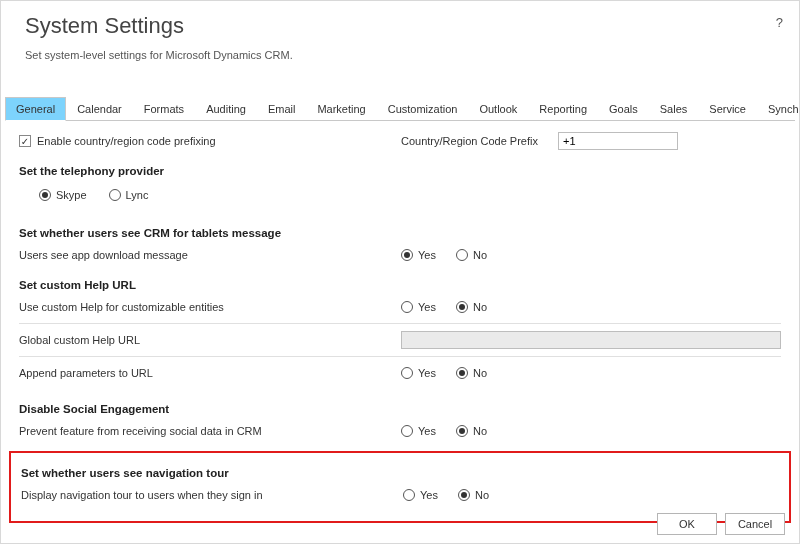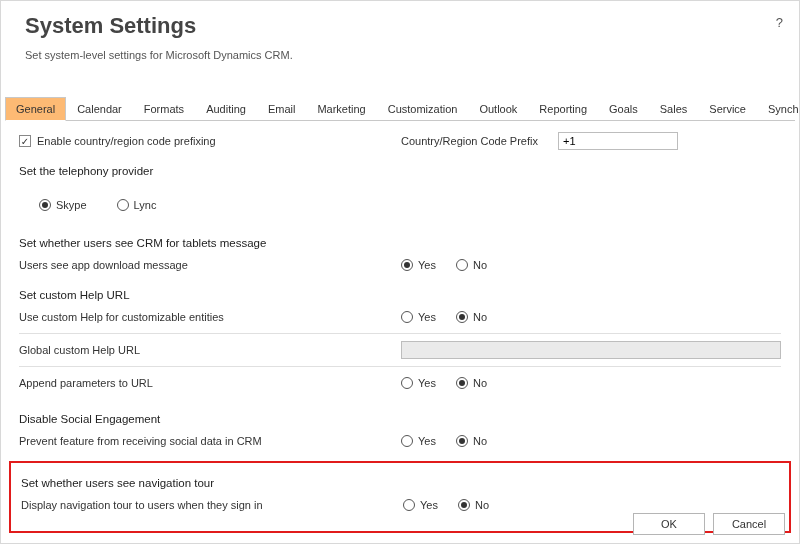--- a/index.html
+++ b/index.html
@@ -1,40 +1,40 @@
 <!DOCTYPE html>
 <html><head>
 <meta charset="utf-8">
 <style>
   * { box-sizing: border-box; margin: 0; padding: 0; font-family: "Segoe UI", Arial, sans-serif; }
   body { background: #fff; width: 800px; height: 544px; position: relative; border: 1px solid #d8d8d8; color: #333; font-size: 11px; }
   .header { padding: 12px 24px 8px 24px; position: relative; }
-  .title { font-size: 22px; font-weight: 700; color: #444; }
+  .title { font-size: 22px; font-weight: 400; color: #444; }
   .subtitle { font-size: 11px; color: #555; margin-top: 10px; }
   .help-icon { position: absolute; top: 14px; right: 16px; font-size: 13px; color: #555; cursor: pointer; }
   .tabbar { display: flex; margin: 28px 4px 0 4px; border-bottom: 1px solid #c8c8c8; font-size: 11px; color: #333; }
   .tab { padding: 5px 10px; cursor: pointer; border: 1px solid transparent; border-bottom: none; }
-  .tab.active { border: 1px solid #c8c8c8; border-bottom: 1px solid #fff; margin-bottom: -1px; background: #fdba74; }
+  .tab.active { border: 1px solid #c8c8c8; border-bottom: 1px solid #fff; margin-bottom: -1px; background: #7dd3fc; }
   .content { padding: 8px 18px 4px 18px; }
   .row { display: flex; align-items: center; min-height: 24px; }
-  .section-title { font-weight: normal; font-size: 11.5px; color: #222; margin-top: 12px; }
+  .section-title { font-weight: bold; font-size: 11.5px; color: #222; margin-top: 12px; }
   .section-desc { color: #555; font-size: 11px; margin-top: 3px; }
   .left-col { flex: 0 0 382px; }
   .right-col { flex: 1; display: flex; align-items: center; gap: 20px; }
   .radio { display: inline-flex; align-items: center; gap: 5px; cursor: pointer; }
   .radio .circle { width: 12px; height: 12px; border: 1px solid #555; border-radius: 50%; display: inline-flex; align-items: center; justify-content: center; }
   .radio .circle .dot { width: 6px; height: 6px; background: #333; border-radius: 50%; display: none; }
   .radio.selected .circle .dot { display: block; }
   .checkbox { display: inline-flex; align-items: center; gap: 6px; cursor: pointer; }
   .checkbox .box { width: 12px; height: 12px; border: 1px solid #888; display: inline-flex; align-items: center; justify-content: center; font-size: 10px; color: #333; }
   .input { border: 1px solid #bdbdbd; height: 18px; padding: 0 4px; font-size: 11px; background: #fff; }
   .input.disabled { background: #eaeaea; }
   .highlight { border: 2px solid #e11b1b; padding: 14px 10px; margin: 8px -10px 0 -10px; }
   .footer { position: absolute; bottom: 8px; right: 14px; display: flex; gap: 8px; }
-  .btn { width: 72px; height: 22px; border: 1px solid #b5b5b5; background: #fff; font-size: 11px; cursor: pointer; display: inline-flex; align-items: center; justify-content: center; }
+  .btn { width: 60px; height: 22px; border: 1px solid #b5b5b5; background: #fff; font-size: 11px; cursor: pointer; display: inline-flex; align-items: center; justify-content: center; }
   .divider { height: 1px; background: #e0e0e0; margin: 4px 0; }
   .indent { padding-left: 20px; }
 </style>
 </head>
 <body>
 
 <div class="header">
   <div class="title">System Settings</div>
   <div class="subtitle">Set system-level settings for Microsoft Dynamics CRM.</div>
   <div class="help-icon">?</div>
@@ -65,21 +65,21 @@
         <span>Enable country/region code prefixing</span>
       </label>
     </div>
     <div class="right-col">
       <span>Country/Region Code Prefix</span>
       <input class="input" style="width: 120px;" value="+1">
     </div>
   </div>
 
   <div class="section-title">Set the telephony provider</div>
-  <div class="row indent" style="margin-top:16px;gap:30px" id="telephony-opts">
+  <div class="row indent" style="margin-top:6px;gap:22px" id="telephony-opts">
       <span class="radio selected">
         <span class="circle">
           <span class="dot"></span>
         </span>
         <span>Skype</span>
       </span>
       <span class="radio">
         <span class="circle"></span>
         <span>Lync</span>
       </span>

